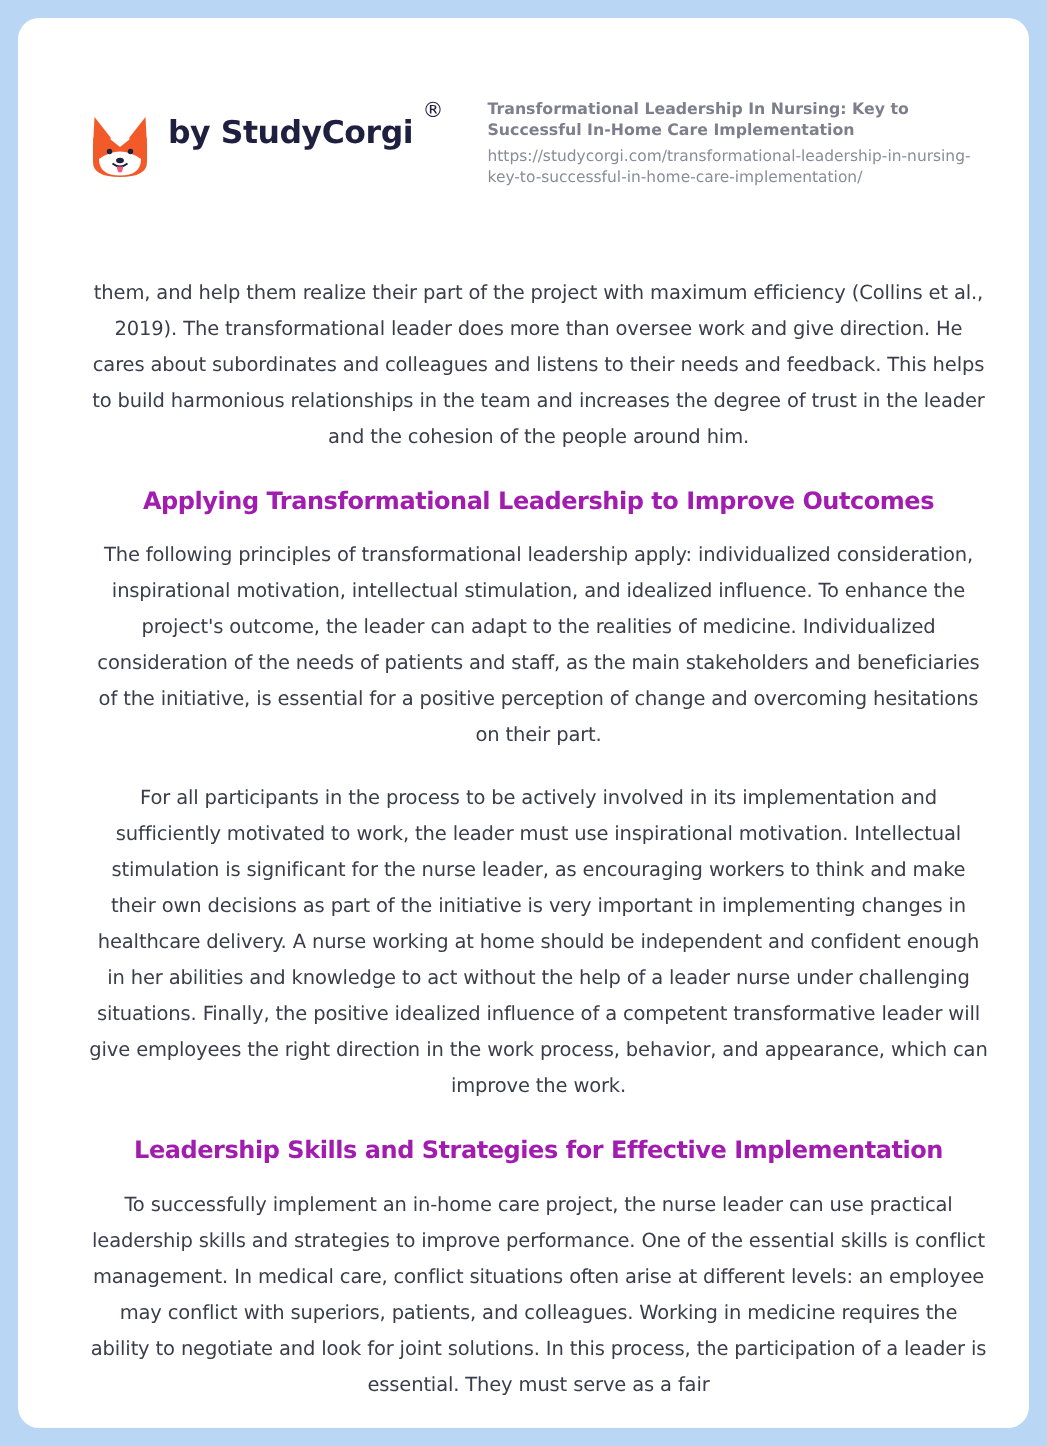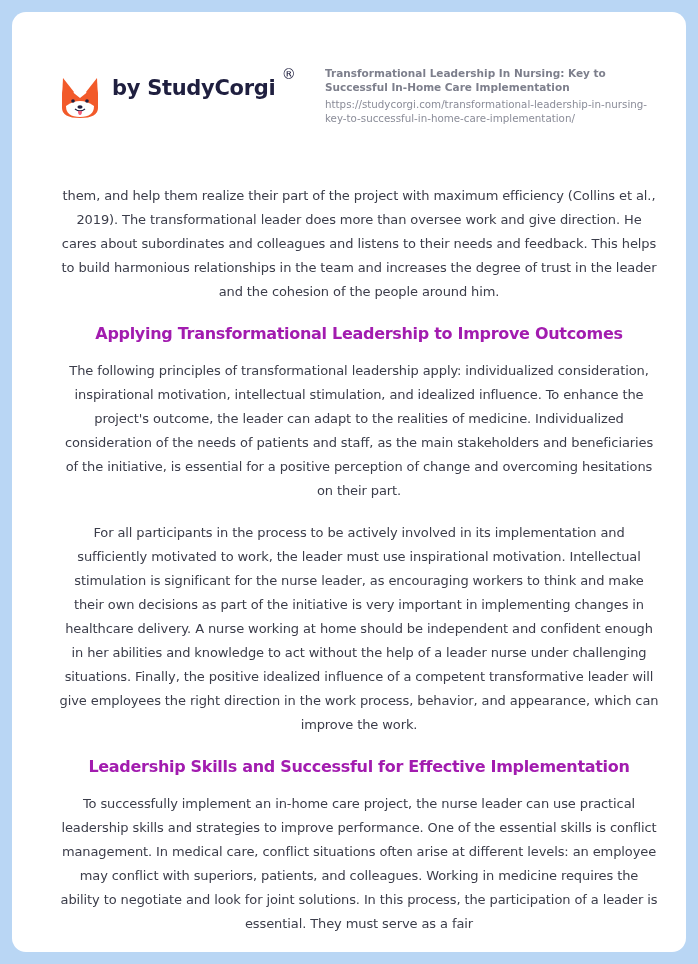--- a/index.html
+++ b/index.html
@@ -114,16 +114,16 @@
     </div>
   </div>
 
   <div class="content">
     <p class="para">them, and help them realize their part of the project with maximum efficiency (Collins et al., 2019). The transformational leader does more than oversee work and give direction. He cares about subordinates and colleagues and listens to their needs and feedback. This helps to build harmonious relationships in the team and increases the degree of trust in the leader and the cohesion of the people around him.</p>
 
     <h2 class="heading">Applying Transformational Leadership to Improve Outcomes</h2>
     <p class="para">The following principles of transformational leadership apply: individualized consideration, inspirational motivation, intellectual stimulation, and idealized influence. To enhance the project's outcome, the leader can adapt to the realities of medicine. Individualized consideration of the needs of patients and staff, as the main stakeholders and beneficiaries of the initiative, is essential for a positive perception of change and overcoming hesitations on their part.</p>
     <p class="para">For all participants in the process to be actively involved in its implementation and sufficiently motivated to work, the leader must use inspirational motivation. Intellectual stimulation is significant for the nurse leader, as encouraging workers to think and make their own decisions as part of the initiative is very important in implementing changes in healthcare delivery. A nurse working at home should be independent and confident enough in her abilities and knowledge to act without the help of a leader nurse under challenging situations. Finally, the positive idealized influence of a competent transformative leader will give employees the right direction in the work process, behavior, and appearance, which can improve the work.</p>
 
-    <h2 class="heading">Leadership Skills and Successful for Effective Implementation</h2>
+    <h2 class="heading">Leadership Skills and Strategies for Effective Implementation</h2>
     <p class="para">To successfully implement an in-home care project, the nurse leader can use practical leadership skills and strategies to improve performance. One of the essential skills is conflict management. In medical care, conflict situations often arise at different levels: an employee may conflict with superiors, patients, and colleagues. Working in medicine requires the ability to negotiate and look for joint solutions. In this process, the participation of a leader is essential. They must serve as a fair</p>
   </div>
 </div>
 
 </body></html>

